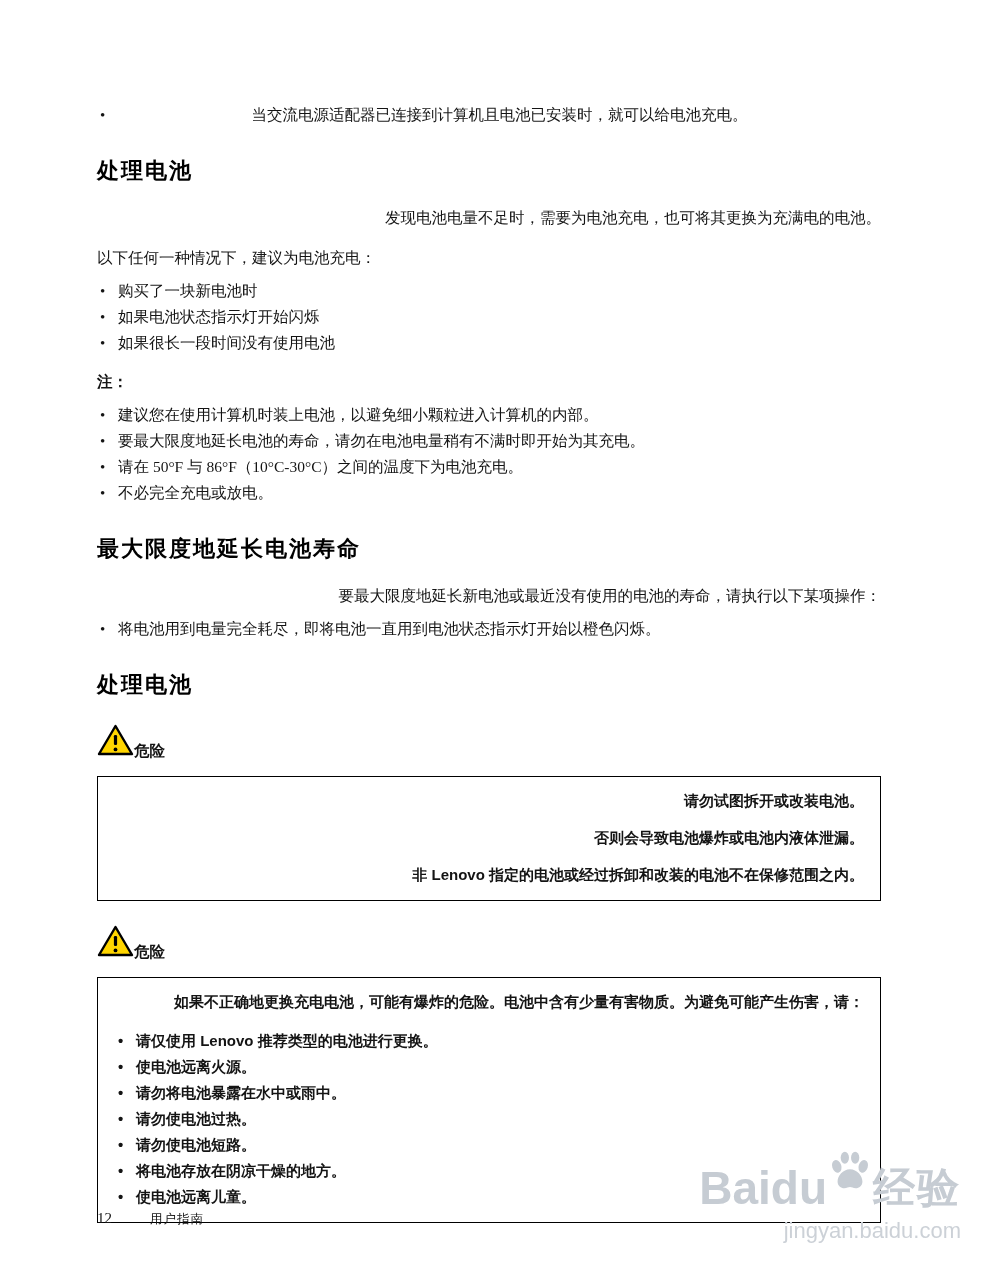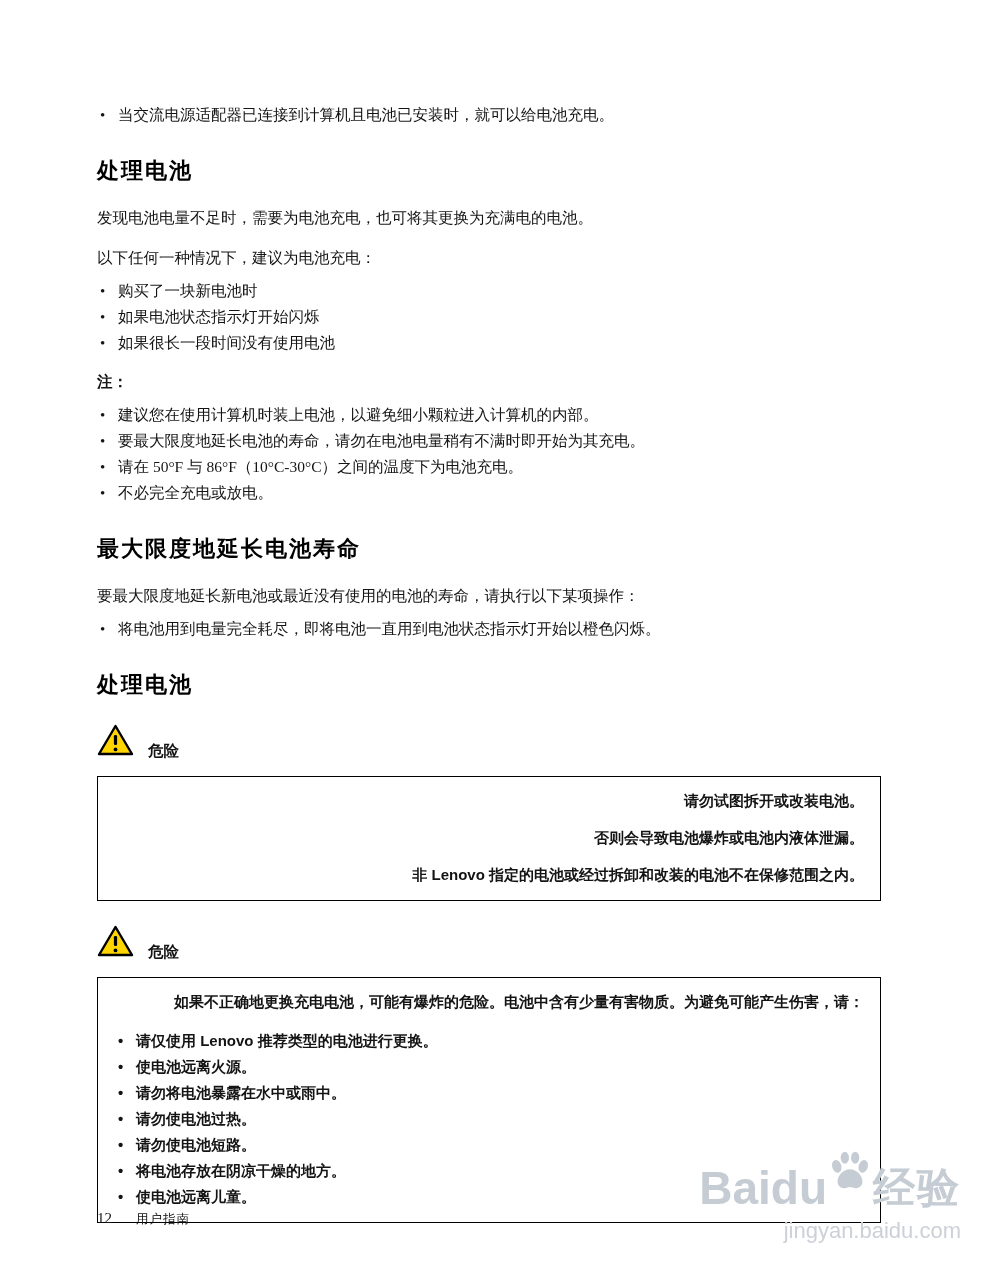--- a/index.html
+++ b/index.html
@@ -15,37 +15,37 @@
     position: absolute; inset: 0;
     padding: 102px 108px 0 97px;
   }
 
   
   .para {
     font-size: 15.5px;
     line-height: 24px;
     margin-top: 16px;
   }
-  .para.first { margin-top: 20px; }
+  .para.first { margin-top: 20px; text-align: right; }
 
   
   ul.bullets { list-style: none; margin-top: 8px; }
   ul.bullets li {
     position: relative;
     padding-left: 21px;
     font-size: 15.5px;
     line-height: 26px;
   }
   ul.bullets li::before {
     content: "•";
     position: absolute;
     left: 3px;
     font-size: 15px;
   }
-  ul.bullets.top { margin-top: 0; }
+  ul.bullets.top { margin-top: 0; text-align: center; }
 
   .note-label {
     font-weight: bold;
     font-size: 15.5px;
     line-height: 24px;
     margin-top: 14px;
     font-family: "Liberation Sans", "DejaVu Sans", sans-serif;
   }
 
   
@@ -56,21 +56,21 @@
     letter-spacing: 2px;
     margin-top: 28px;
     margin-bottom: 4px;
     color: #000;
   }
 
   
   .danger-row {
     display: flex;
     align-items: flex-end;
-    gap: 14px;
+    gap: 0;
     margin-top: 24px;
     margin-bottom: 16px;
   }
   .danger-row .danger-word {
     font-family: "Liberation Sans", "DejaVu Sans", sans-serif;
     font-weight: bold;
     font-size: 15.5px;
     line-height: 18px;
   }
 
@@ -96,21 +96,21 @@
   }
   .danger-box ul.bullets li::before { left: 4px; }
 
   
   .footer {
     position: absolute;
     left: 97px;
     bottom: 52px;
     display: flex;
     align-items: baseline;
-    gap: 8px;
+    gap: 22px;
   }
   .footer .pnum { font-size: 15px; }
   .footer .dtitle { font-size: 12.5px; letter-spacing: 1px; margin-left: 16px; }
 
   
   .watermark {
     position: absolute;
     right: 28px;
     bottom: 32px;
     text-align: right;

